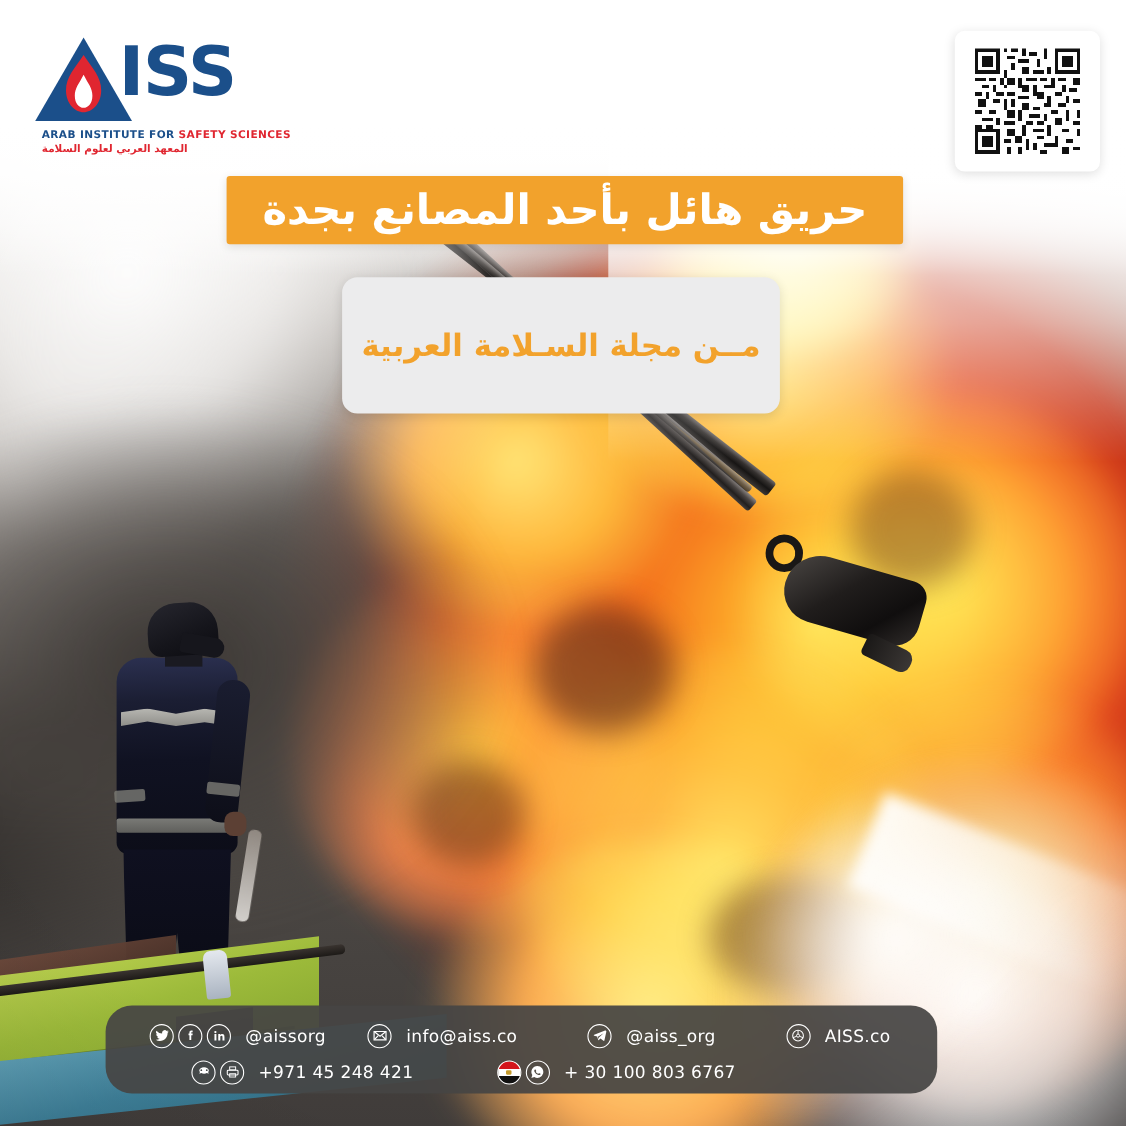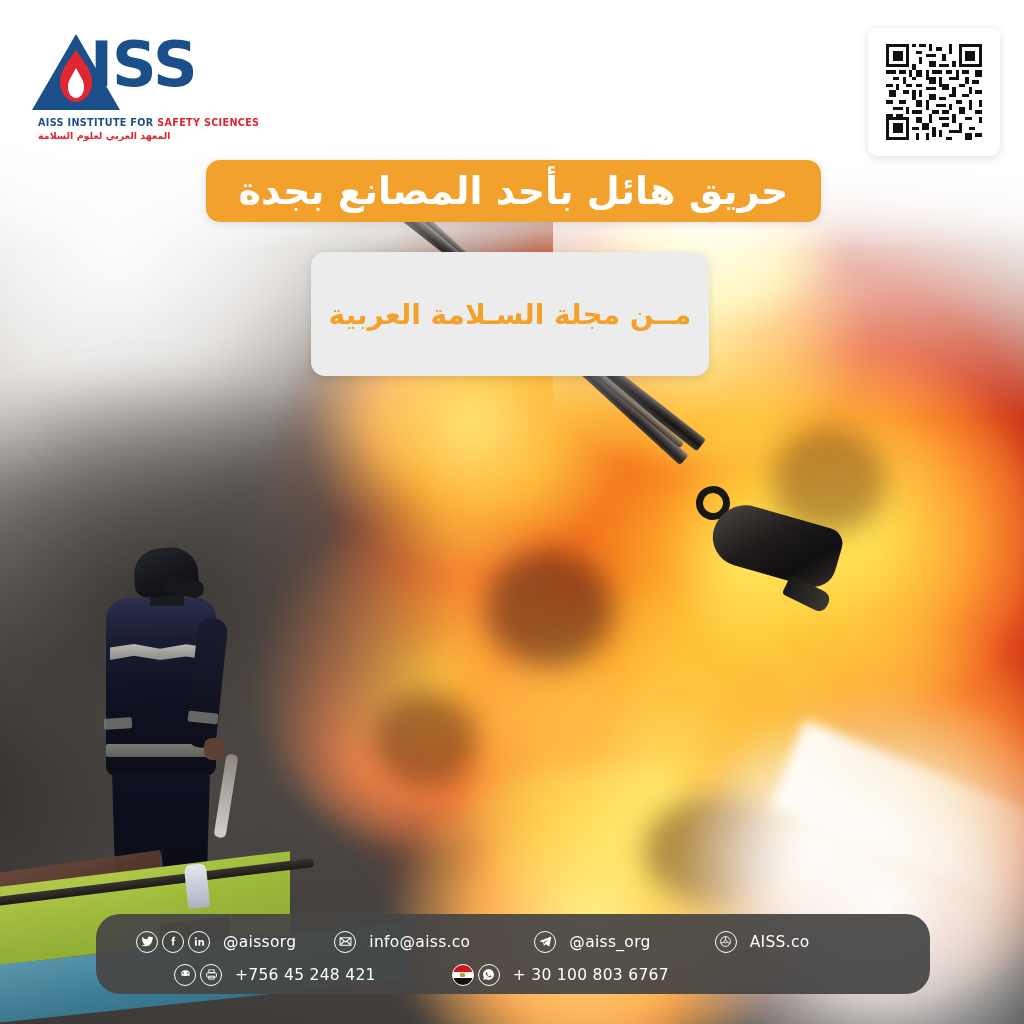--- a/index.html
+++ b/index.html
@@ -209,21 +209,21 @@
   .header-fade-r{
     position:absolute;right:0;top:0;width:46%;height:420px;
     background:linear-gradient(to bottom,#ffffff 0%,rgba(255,255,255,.95) 40%,rgba(255,255,255,.55) 70%,rgba(255,255,255,0) 100%);
     pointer-events:none;
   }
 
   
   .logo{position:absolute;left:30px;top:32px;width:200px;height:110px;}
   .logo-mark{position:absolute;left:0;top:0;width:92px;height:80px;}
   .logo-word{
-    position:absolute;left:60px;top:2px;font-size:62px;font-weight:bold;
+    position:absolute;left:78px;top:2px;font-size:62px;font-weight:bold;
     color:#1b4f8a;letter-spacing:-1px;line-height:1;font-family:"DejaVu Sans","Liberation Sans",sans-serif;text-align:center;
   }
   .logo-tag{
     position:absolute;left:8px;top:85px;width:200px;text-align:center;
     font-size:9.6px;font-weight:bold;letter-spacing:.35px;color:#1b4f8a;white-space:nowrap;
   }
   .logo-tag .red{color:#e02630;text-align:right;}
   .logo-tag-ar{
     position:absolute;left:8px;top:98px;width:200px;text-align:left;
     font-size:9.5px;font-weight:bold;color:#e02630;direction:rtl;letter-spacing:.6px;white-space:nowrap;
@@ -238,39 +238,39 @@
   .qr{width:96px;height:96px;display:block;}
 
   
   .kicker{
     position:absolute;right:190px;top:96px;width:520px;text-align:center;
     direction:rtl;font-size:44px;font-weight:bold;color:#1f2a36;line-height:1.12;
     font-family:"DejaVu Sans","Liberation Sans",sans-serif;
   }
   .banner{
     position:absolute;left:206px;top:160px;width:615px;height:62px;
-    background:#f2a22c;border-radius:14px;
+    background:#f2a22c;border-radius:3px;
     display:flex;align-items:center;justify-content:center;
     box-shadow:0 2px 8px rgba(0,0,0,.10);
   }
   .banner span{
     direction:rtl;color:#ffffff;font-size:38px;font-weight:bold;letter-spacing:.5px;white-space:nowrap;
   }
   .subcard{
     position:absolute;left:311px;top:252px;width:398px;height:124px;
     background:#ececed;border-radius:14px;
     display:flex;flex-direction:column;align-items:center;justify-content:center;gap:6px;
     box-shadow:0 3px 10px rgba(0,0,0,.12);
   }
   .subcard .l1{direction:rtl;font-size:25px;font-weight:bold;color:#111418;white-space:nowrap;letter-spacing:.4px;}
   .subcard .l2{direction:rtl;font-size:28px;font-weight:bold;color:#f2a22c;white-space:nowrap;letter-spacing:.4px;}
 
   
   .contactbar{
-    position:absolute;left:96px;top:914px;width:834px;height:80px;
+    position:absolute;left:96px;top:914px;width:756px;height:80px;
     background:rgba(70,69,68,.93);border-radius:24px;
     padding:11px 0 0 0;
   }
   .crow{display:flex;align-items:center;height:33px;padding-left:40px;}
   .citem{display:flex;align-items:center;color:#fff;font-size:15.5px;letter-spacing:.3px;white-space:nowrap;}
   .citem .txt{margin-left:9px;}
   .ic{
     width:22px;height:22px;border-radius:50%;border:1.6px solid #ffffff;
     display:inline-flex;align-items:center;justify-content:center;margin-right:4px;
     flex:0 0 auto;overflow:hidden;position:relative;
@@ -358,21 +358,21 @@
   <div class="header-fade"></div>
   <div class="header-fade-r"></div>
 
   <div class="logo">
     <svg class="logo-mark" viewBox="0 0 92 80">
       <path d="M46 2 L90 78 L2 78 Z" fill="#1b4f8a"></path>
       <path d="M46 18 C38 30 30 38 30 50 C30 62 38 70 46 70 C54 70 62 62 62 50 C62 38 54 30 46 18 Z" fill="#e02630"></path>
       <path d="M46 36 C42 44 38 48 38 55 C38 62 42 66 46 66 C50 66 54 62 54 55 C54 48 50 44 46 36 Z" fill="#ffffff"></path>
     </svg>
     <div class="logo-word">ISS</div>
-    <div class="logo-tag"><span>AISS INSTITUTE FOR </span><span class="red">SAFETY SCIENCES</span></div>
+    <div class="logo-tag"><span>ARAB INSTITUTE FOR </span><span class="red">SAFETY SCIENCES</span></div>
     <div class="logo-tag-ar">المعهد العربي لعلوم السلامة</div>
   </div>
 
   <div class="qr-card">
     <svg class="qr" viewBox="0 0 29 29" shape-rendering="crispEdges">
       <rect width="29" height="29" fill="#fff"></rect>
       <g fill="#111">
         <path d="M0 0h7v7H0z"></path>
           <path d="M1 1h5v5H1z" fill="#fff"></path>
           <path d="M2 2h3v3H2z"></path>
@@ -553,21 +553,21 @@
               <path d="M12 4c-4.4 0-8 2.4-8 5.4 0 1 .4 1.9 1.1 2.7l-1 3 3.3-1.2c1.3.6 2.9 1 4.6 1s3.3-.4 4.6-1l3.3 1.2-1-3c.7-.8 1.1-1.7 1.1-2.7C20 6.4 16.4 4 12 4zm-4.6 6.6a1.5 1.5 0 1 1 0-3 1.5 1.5 0 0 1 0 3zm9.2 0a1.5 1.5 0 1 1 0-3 1.5 1.5 0 0 1 0 3z"></path>
             </svg>
           </span>
         <span class="ic">
             <svg viewBox="0 0 24 24">
               <rect x="3" y="9" width="18" height="8" rx="1.6" fill="none" stroke="#fff" stroke-width="1.8"></rect>
               <rect x="7" y="3.5" width="10" height="5" fill="none" stroke="#fff" stroke-width="1.6"></rect>
               <rect x="7" y="15" width="10" height="5.5" fill="none" stroke="#fff" stroke-width="1.6"></rect>
             </svg>
           </span>
-        <span class="txt">+756 45 248 421</span>
+        <span class="txt">+971 45 248 421</span>
       </div>
 
       <div class="c-gap"></div>
 
 
       <div class="c-gap"></div>
 
       <div class="citem">
         <span class="ic flag flag-eg"></span>
         <span class="ic">

